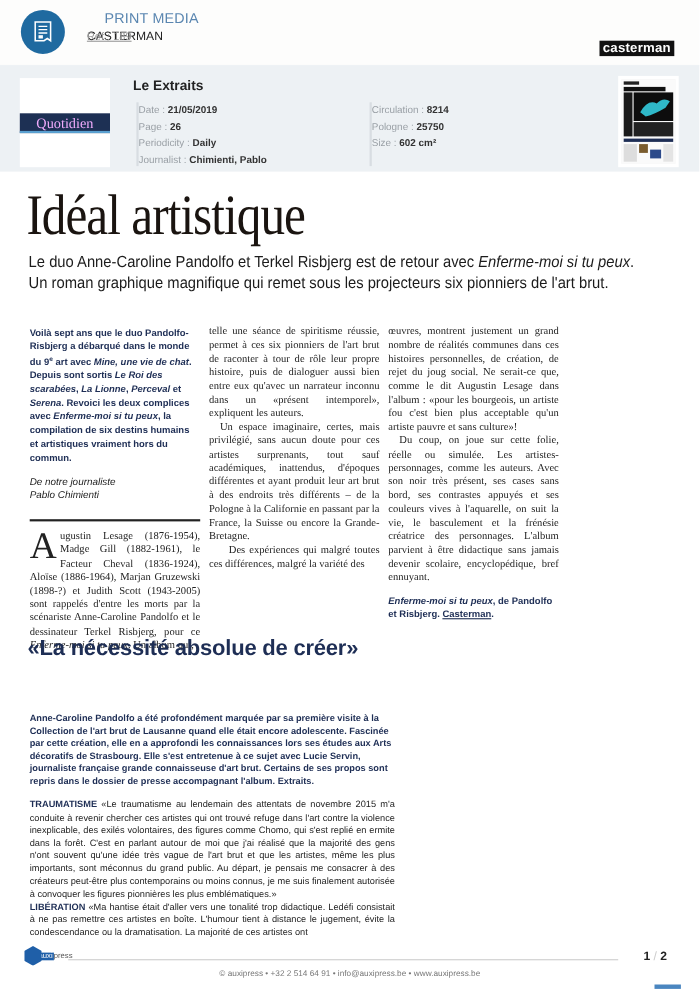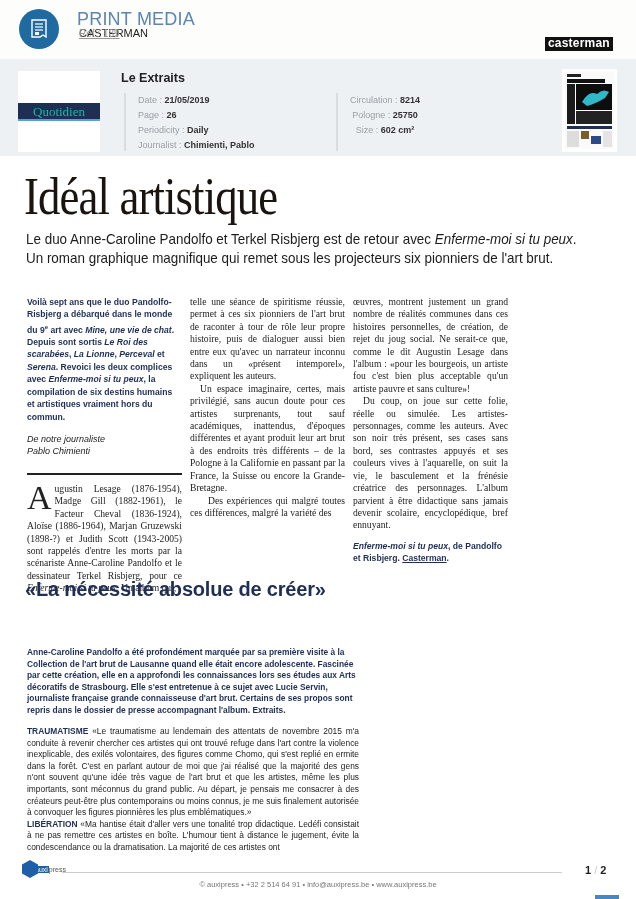--- a/index.html
+++ b/index.html
@@ -2,33 +2,33 @@
 <html><head>
   <meta charset="utf-8">
   <style>
     * { box-sizing: border-box; margin: 0; padding: 0; }
     html, body { width: 636px; height: 899px; background: #ffffff; overflow: hidden; }
     body { font-family: "Liberation Sans", sans-serif; position: relative; }
 
     
     .top-header { position: absolute; left: 0; top: 0; width: 636px; height: 60px; background: #fdfdfc; border-bottom: 1px solid #eef2f5; }
     .media-icon { position: absolute; left: 19px; top: 9px; width: 40px; height: 40px; border-radius: 50%; background: #1f6aa0; display: flex; align-items: center; justify-content: center; }
-    .media-type { position: absolute; left: 77px; top: 9px; font-size: 18px; color: #5a86b0; letter-spacing: 0.2px; }
+    .media-type { position: absolute; left: 95px; top: 9px; font-size: 13px; color: #5a86b0; letter-spacing: 0.2px; }
     .media-client { position: absolute; left: 79px; top: 27px; font-size: 11px; color: #222; }
     .media-ref { position: absolute; left: 79px; top: 28px; font-size: 10px; color: #999; text-decoration: underline; }
     .client-logo { position: absolute; left: 545px; top: 37px; background: #111; color: #fff; font-weight: bold; font-size: 12px; padding: 0px 3px 1px 3px; line-height: 13px; letter-spacing: 0.2px; }
 
     
     .info-panel { position: absolute; left: 0; top: 60px; width: 636px; height: 96px; background: #edf1f4; }
     .paper-logo { position: absolute; left: 18px; top: 11px; width: 82px; height: 81px; background: #fff; }
-    .paper-logo-band { position: absolute; left: 0; top: 32px; width: 82px; height: 18px; background: #1d3054; border-bottom: 2px solid #5aa0d0; color: #14b8a6; font-family: "Liberation Serif", serif; font-size: 13px; text-align: center; line-height: 17px; }
+    .paper-logo-band { position: absolute; left: 0; top: 32px; width: 82px; height: 18px; background: #1d3054; border-bottom: 2px solid #5aa0d0; color: #f0abfc; font-family: "Liberation Serif", serif; font-size: 13px; text-align: center; line-height: 17px; }
     .paper-name { position: absolute; left: 121px; top: 11px; font-size: 12.5px; font-weight: bold; color: #222; }
-    .meta-col { position: absolute; top: 33px; padding-left: 12px; border-left: 2px solid #d8dde2; height: 58px; }
+    .meta-col { position: absolute; top: 33px; border-left: 2px solid #d8dde2; height: 58px; }
     .meta-col.c1 { left: 124px; }
-    .meta-col.c2 { left: 336px; text-align: center; }
+    .meta-col.c2 { left: 336px; }
     .meta-row { font-size: 9px; color: #9aa0a6; line-height: 15px; white-space: nowrap; }
     .meta-row b { color: #333; font-weight: bold; }
     .thumb { position: absolute; left: 562px; top: 9px; width: 55px; height: 83px; background: #fff; padding: 3px; }
     .thumb-inner { width: 100%; height: 100%; position: relative; background: #f3f3f3; }
 
     
     .headline { position: absolute; left: 24px; top: 167px; font-family: "Liberation Serif", serif; font-size: 52px; color: #1a1410; letter-spacing: -1px; transform: scaleX(0.86); transform-origin: left top; white-space: nowrap; }
     .deck { position: absolute; left: 26px; top: 230px; width: 620px; font-size: 14.6px; line-height: 19px; color: #1c1c1c; transform: scaleX(0.92); transform-origin: left top; }
     .deck i { font-style: italic; }
 

